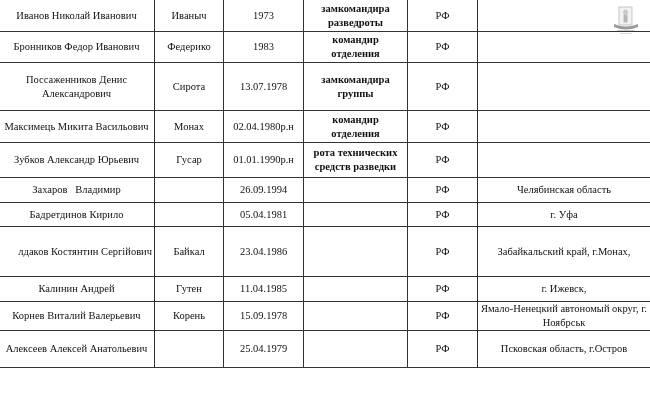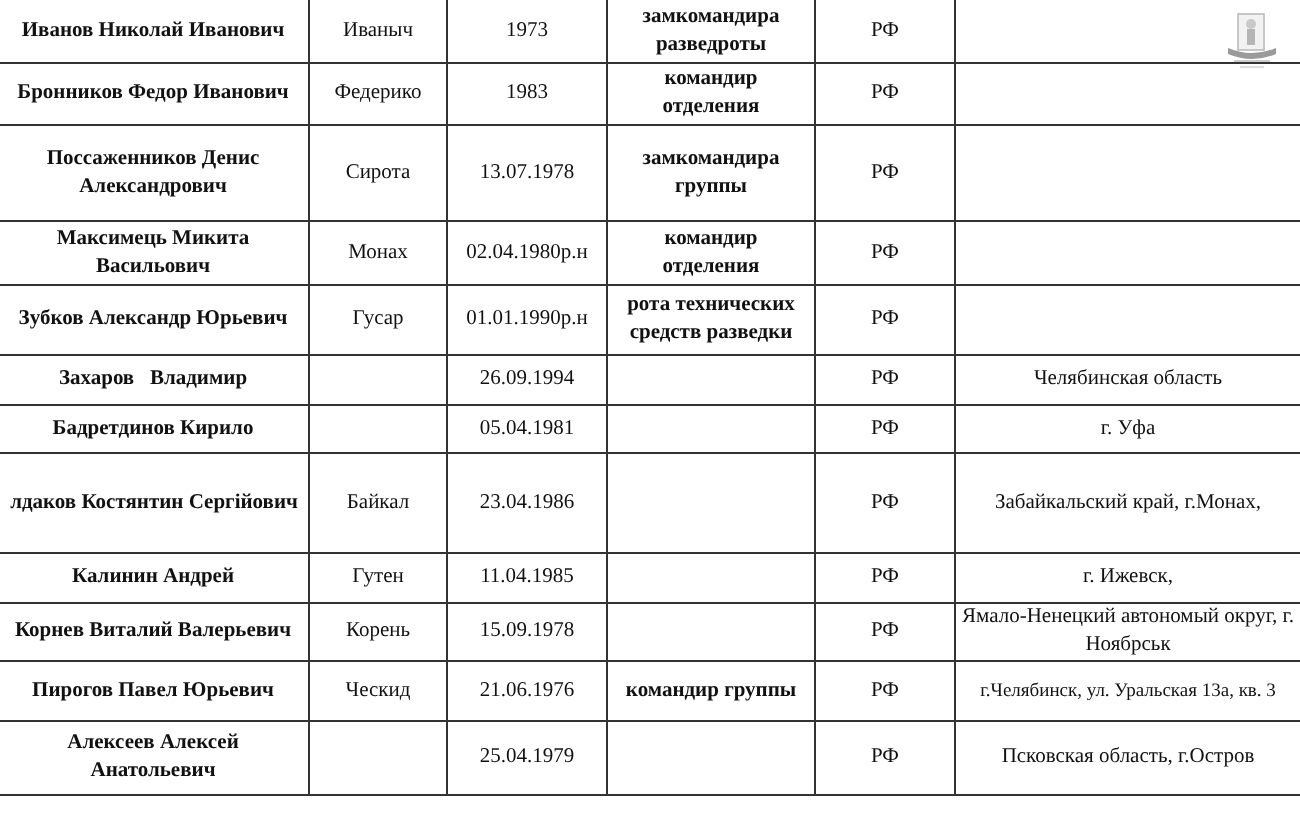--- a/index.html
+++ b/index.html
@@ -12,22 +12,22 @@
     }
     table.roster td {
       border: 1.5px solid #333;
       text-align: center;
       vertical-align: middle;
       padding: 0 3px;
       font-size: 10.5px;
       line-height: 14px;
       overflow: hidden;
     }
-    td.name { font-weight: bold; font-size: 11.5px; line-height: 15px; white-space: normal; }
-    td.name.nowrap { white-space: nowrap; padding-right: 2px; }
+    td.name { font-weight: normal; font-size: 11.5px; line-height: 15px; white-space: normal; }
+    td.name.nowrap { white-space: nowrap; text-align: right; padding-right: 2px; }
     td.role { font-size: 10px; line-height: 13px; font-weight: bold; }
     td.loc { font-size: 10px; line-height: 14px; }
     .logo {
       position: absolute; left: 610px; top: 6px; width: 32px; height: 30px;
     }
   </style>
 </head>
 <body>
 
 <table class="roster">
@@ -113,28 +113,20 @@
       <td class="loc">г. Ижевск,</td>
     </tr>
     <tr style="height:22px">
       <td class="name">Корнев Виталий Валерьевич</td>
       <td>Корень</td>
       <td>15.09.1978</td>
       <td class="role"></td>
       <td>РФ</td>
       <td class="loc">Ямало-Ненецкий автономый округ, г. Ноябрськ</td>
     </tr>
-    <tr style="height:30px">
-      <td class="name">Пирогов Павел Юрьевич</td>
-      <td>Ческид</td>
-      <td>21.06.1976</td>
-      <td class="role">командир группы</td>
-      <td>РФ</td>
-      <td class="loc" style="white-space:nowrap;font-size:9.5px">г.Челябинск, ул. Уральская 13а, кв. 3</td>
-    </tr>
     <tr style="height:37px">
       <td class="name">Алексеев Алексей Анатольевич</td>
       <td></td>
       <td>25.04.1979</td>
       <td class="role"></td>
       <td>РФ</td>
       <td class="loc">Псковская область, г.Остров</td>
     </tr>
   </tbody>
 </table>

